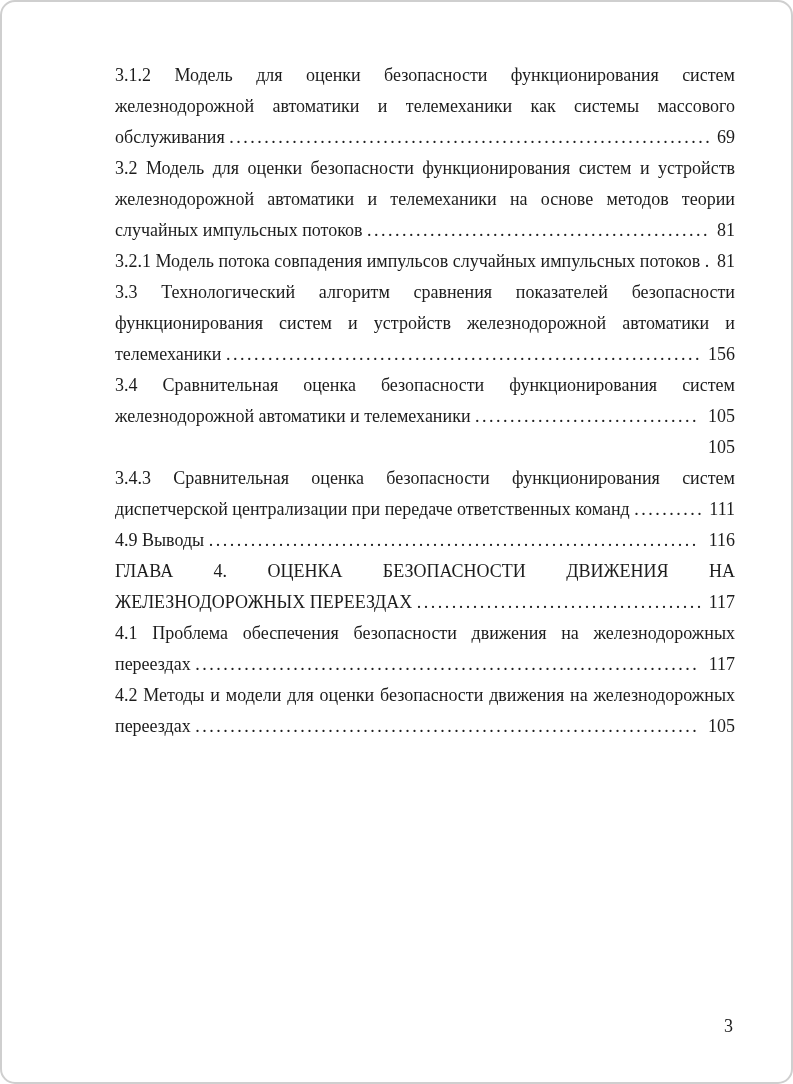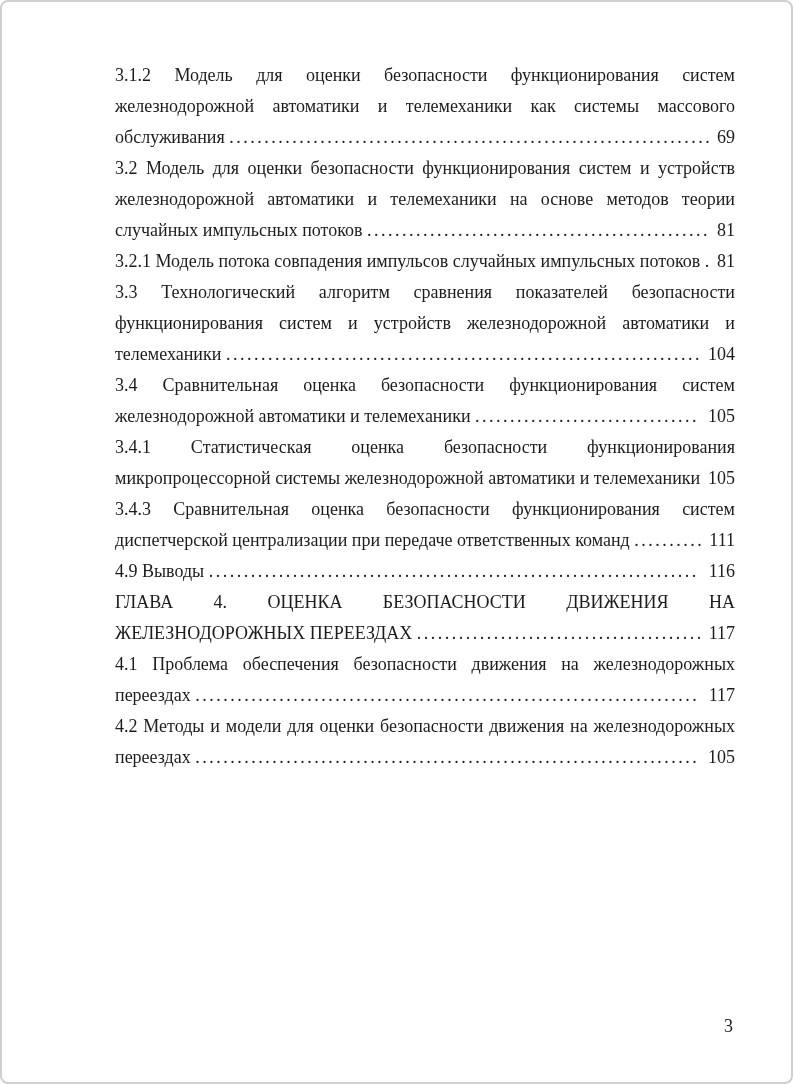--- a/index.html
+++ b/index.html
@@ -7,21 +7,21 @@
     padding: 0;
     background: #ffffff;
   }
   .scan-page {
     position: relative;
     width: 793px;
     height: 1084px;
     box-sizing: border-box;
     background: #ffffff;
     border: 2px solid #cfcfcf;
-    border-radius: 8px;
+    border-radius: 15px;
     overflow: hidden;
     font-family: "Liberation Serif", "DejaVu Serif", serif;
     color: #1c1c1c;
   }
   .toc {
     position: absolute;
     top: 58px;
     left: 113px;
     right: 56px;
   }
@@ -56,25 +56,25 @@
 
 <div class="scan-page">
   <main class="toc">
   <p class="toc-entry"><span class="t">3.1.2 Модель для оценки безопасности функционирования систем железнодорожной автоматики и телемеханики как системы массового обслуживания</span> <span class="dots">.....................................................................</span><span class="pg">69</span></p>
 
   <p class="toc-entry"><span class="t">3.2 Модель для оценки безопасности функционирования систем и устройств железнодорожной автоматики и телемеханики на основе методов теории случайных импульсных потоков</span> <span class="dots">.................................................</span><span class="pg">81</span></p>
 
   <p class="toc-entry"><span class="t">3.2.1 Модель потока совпадения импульсов случайных импульсных потоков</span> <span class="dots">.</span><span class="pg">81</span></p>
 
 
-  <p class="toc-entry"><span class="t">3.3 Технологический алгоритм сравнения показателей безопасности функционирования систем и устройств железнодорожной автоматики и телемеханики</span> <span class="dots">....................................................................</span><span class="pg">104</span></p>
+  <p class="toc-entry"><span class="t">3.3 Технологический алгоритм сравнения показателей безопасности функционирования систем и устройств железнодорожной автоматики и телемеханики</span> <span class="dots">....................................................................</span><span class="pg">156</span></p>
 
   <p class="toc-entry"><span class="t">3.4 Сравнительная оценка безопасности функционирования систем железнодорожной автоматики и телемеханики</span> <span class="dots">................................</span><span class="pg">105</span></p>
 
-  <p class="toc-entry"><span class="t">3.4.1 Статистическая оценка безопасности функционирования микропроцессорной системы железнодорожной автоматики и телемеханики</span> <span class="dots"></span><span class="pg">105</span></p>
+  <p class="toc-entry"> <span class="dots"></span><span class="pg">105</span></p>
 
 
   <p class="toc-entry"><span class="t">3.4.3 Сравнительная оценка безопасности функционирования систем диспетчерской централизации при передаче ответственных команд</span> <span class="dots">..........</span><span class="pg">111</span></p>
 
   <p class="toc-entry"><span class="t">4.9 Выводы</span> <span class="dots">......................................................................</span><span class="pg">116</span></p>
 
   <p class="toc-entry"><span class="t">ГЛАВА 4. ОЦЕНКА БЕЗОПАСНОСТИ ДВИЖЕНИЯ НА ЖЕЛЕЗНОДОРОЖНЫХ ПЕРЕЕЗДАХ</span> <span class="dots">.........................................</span><span class="pg">117</span></p>
 
   <p class="toc-entry"><span class="t">4.1 Проблема обеспечения безопасности движения на железнодорожных переездах</span> <span class="dots">........................................................................</span><span class="pg">117</span></p>
 

